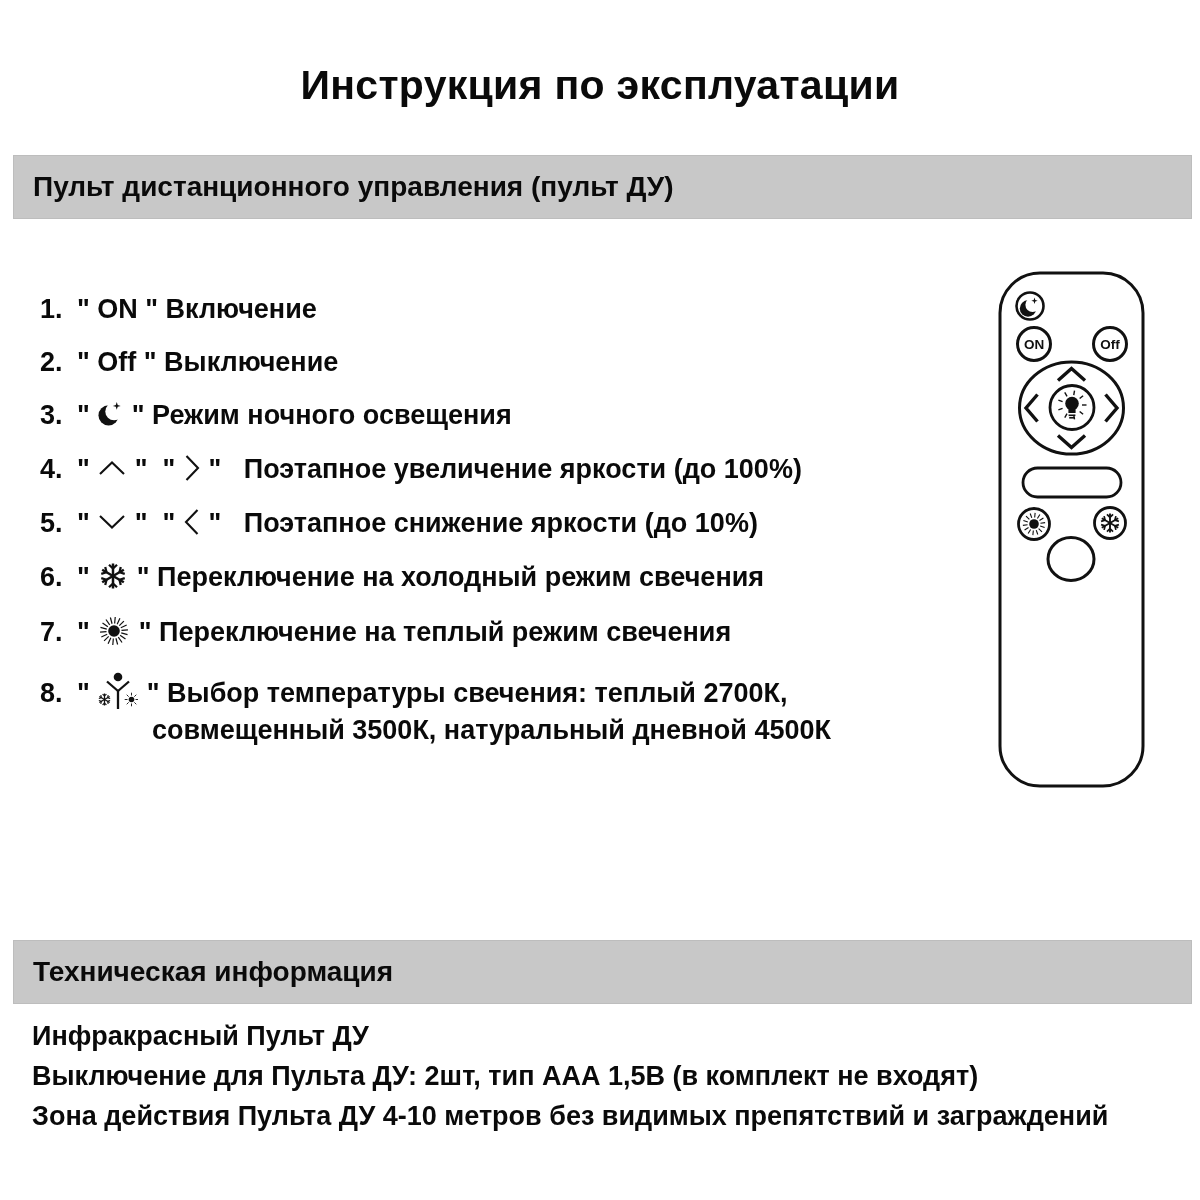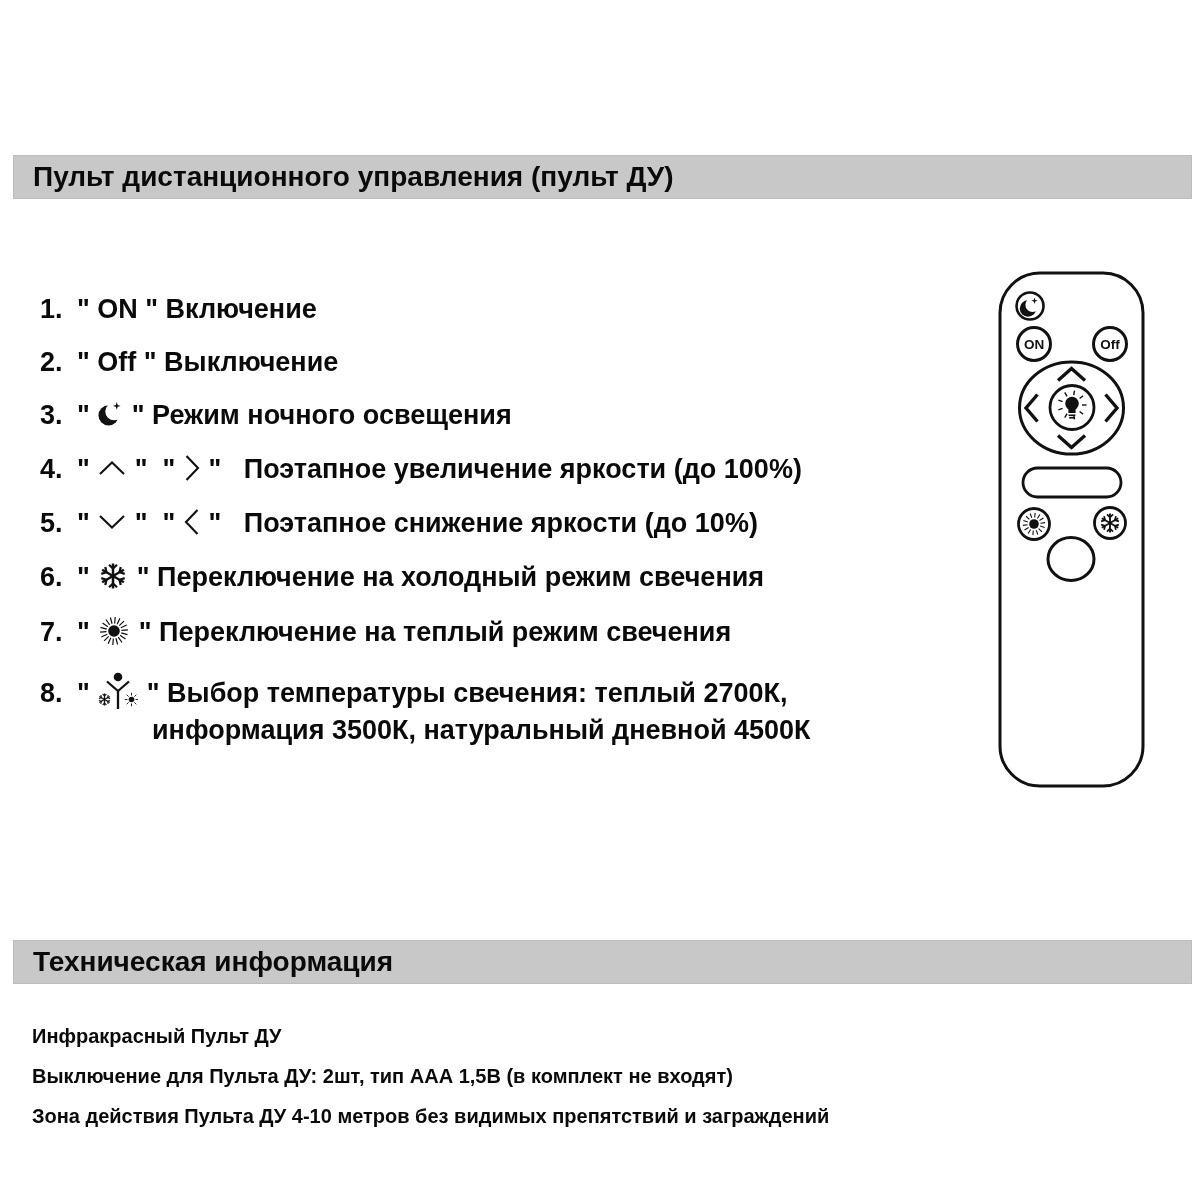--- a/index.html
+++ b/index.html
@@ -5,47 +5,48 @@
   html,body { margin:0; padding:0; background:#fff; }
   .page {
     position:relative; width:1200px; height:1200px; background:#ffffff;
     font-family:"Liberation Sans", sans-serif; color:#0a0a0a; overflow:hidden;
   }
   .page-title {
     position:absolute; top:62px; left:0; width:100%; margin:0;
     text-align:center; font-size:41px; font-weight:bold; letter-spacing:0.3px;
   }
   .section-bar {
-    position:absolute; left:13px; right:8px; height:44px;
+    position:absolute; left:13px; right:8px; height:64px;
     background:#c8c8c8; border:1px solid #bdbdbd;
     display:flex; align-items:center; box-sizing:border-box;
     padding-left:19px; font-size:28px; font-weight:bold;
   }
   #bar-remote { top:155px; }
   #bar-tech   { top:940px; }
   .fn-list {
     position:absolute; left:40px; top:295px; width:920px;
     font-size:27px; font-weight:bold; line-height:29px;
   }
   .fn-item { margin-bottom:24px; white-space:pre-wrap; }
   .fn-item .num { display:inline-block; width:37px; }
   .fn-item svg { vertical-align:middle; transform:translateY(-3px); margin:0 1px; }
   .fn-item .cont-line { padding-left:112px; }
   .remote-fig { position:absolute; left:995px; top:270px; }
   .tech-lines {
     position:absolute; left:32px; top:1022px; width:1150px;
-    font-size:20px; font-weight:bold; line-height:28px;
+    font-size:27px; font-weight:bold; line-height:28px;
   }
   .tech-lines .tech-line { margin-bottom:12px; white-space:pre-wrap; }
 </style>
 </head>
 <body>
 
 <div class="page" style="color: rgb(10, 10, 10);">
 
+  <h1 class="page-title">Инструкция по эксплуатации</h1>
 
   <div class="section-bar" id="bar-remote" style="background: rgb(200, 200, 200);">
     <span>Пульт дистанционного управления (пульт ДУ)</span>
   </div>
 
   <div class="fn-list" id="fn-list">
       <div class="fn-item"><span class="num">1.</span><span>" ON " Включение</span></div>
       <div class="fn-item"><span class="num">2.</span><span>" Off " Выключение</span></div>
       <div class="fn-item"><span class="num">3.</span><span>" </span><svg width="25" height="29" viewBox="0 0 26 30">
       <circle cx="11" cy="17" r="10.5" fill="#111"></circle>
@@ -152,21 +153,21 @@
           </g>
       <circle cx="13.5" cy="9.5" r="2.8" fill="#111"></circle>
           <line x1="17.50" y1="9.50" x2="20.30" y2="9.50" stroke="#111" stroke-width="0.9"></line>
           <line x1="16.33" y1="6.67" x2="18.31" y2="4.69" stroke="#111" stroke-width="0.9"></line>
           <line x1="13.50" y1="5.50" x2="13.50" y2="2.70" stroke="#111" stroke-width="0.9"></line>
           <line x1="10.67" y1="6.67" x2="8.69" y2="4.69" stroke="#111" stroke-width="0.9"></line>
           <line x1="9.50" y1="9.50" x2="6.70" y2="9.50" stroke="#111" stroke-width="0.9"></line>
           <line x1="10.67" y1="12.33" x2="8.69" y2="14.31" stroke="#111" stroke-width="0.9"></line>
           <line x1="13.50" y1="13.50" x2="13.50" y2="16.30" stroke="#111" stroke-width="0.9"></line>
           <line x1="16.33" y1="12.33" x2="18.31" y2="14.31" stroke="#111" stroke-width="0.9"></line>
-        </svg><span> " Выбор температуры свечения: теплый 2700К,</span><div class="cont-line">информация 3500К, натуральный дневной 4500К</div></div>
+        </svg><span> " Выбор температуры свечения: теплый 2700К,</span><div class="cont-line">совмещенный 3500К, натуральный дневной 4500К</div></div>
     </div>
 
   <svg class="remote-fig" width="155" height="520" viewBox="0 0 155 520">
     <rect x="5" y="3" width="143" height="513" rx="40" fill="#ffffff" stroke="#111" stroke-width="3"></rect>
     <g>
       <circle cx="35" cy="36" r="13.5" fill="none" stroke="#111" stroke-width="2.6"></circle>
       <g>
         <circle cx="33" cy="38.5" r="8.2" fill="#111"></circle>
         <circle cx="37.6" cy="34.8" r="7.2" fill="#ffffff"></circle>
         <path d="M39.5,27.5 l0.8,2.4 2.4,0.8 -2.4,0.8 -0.8,2.4 -0.8,-2.4 -2.4,-0.8 2.4,-0.8 Z" fill="#111"></path>

